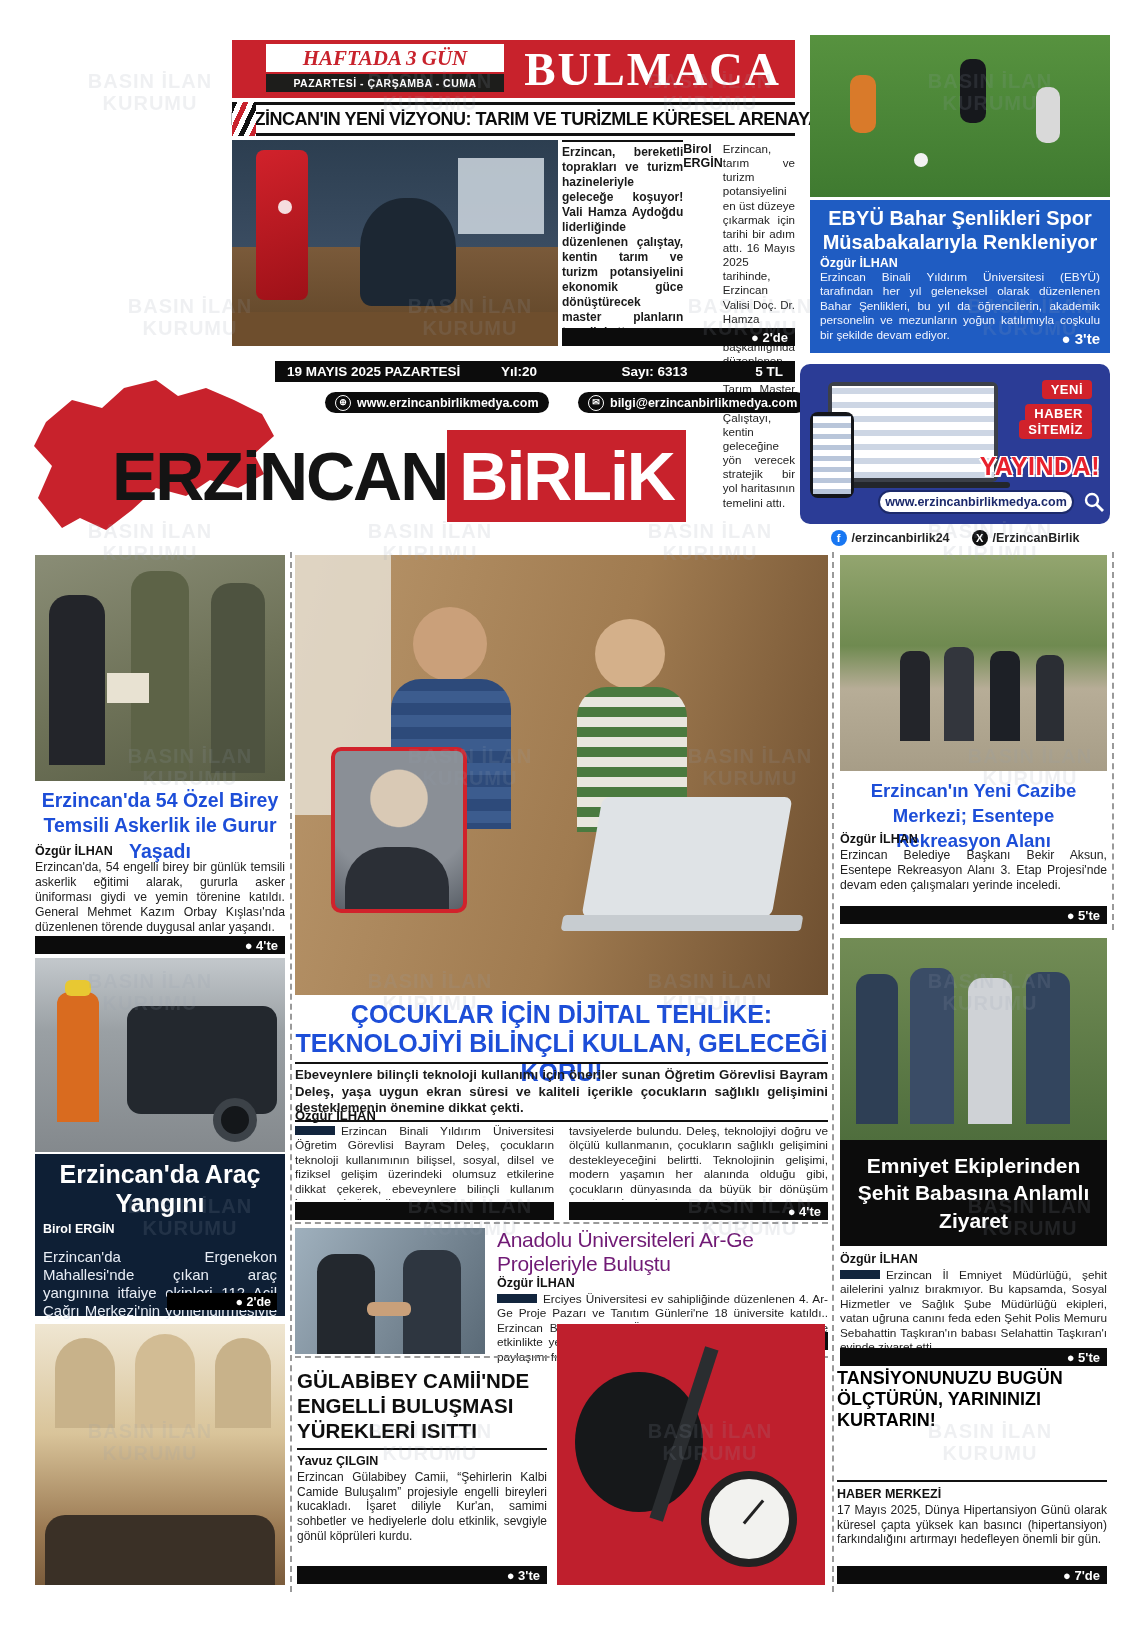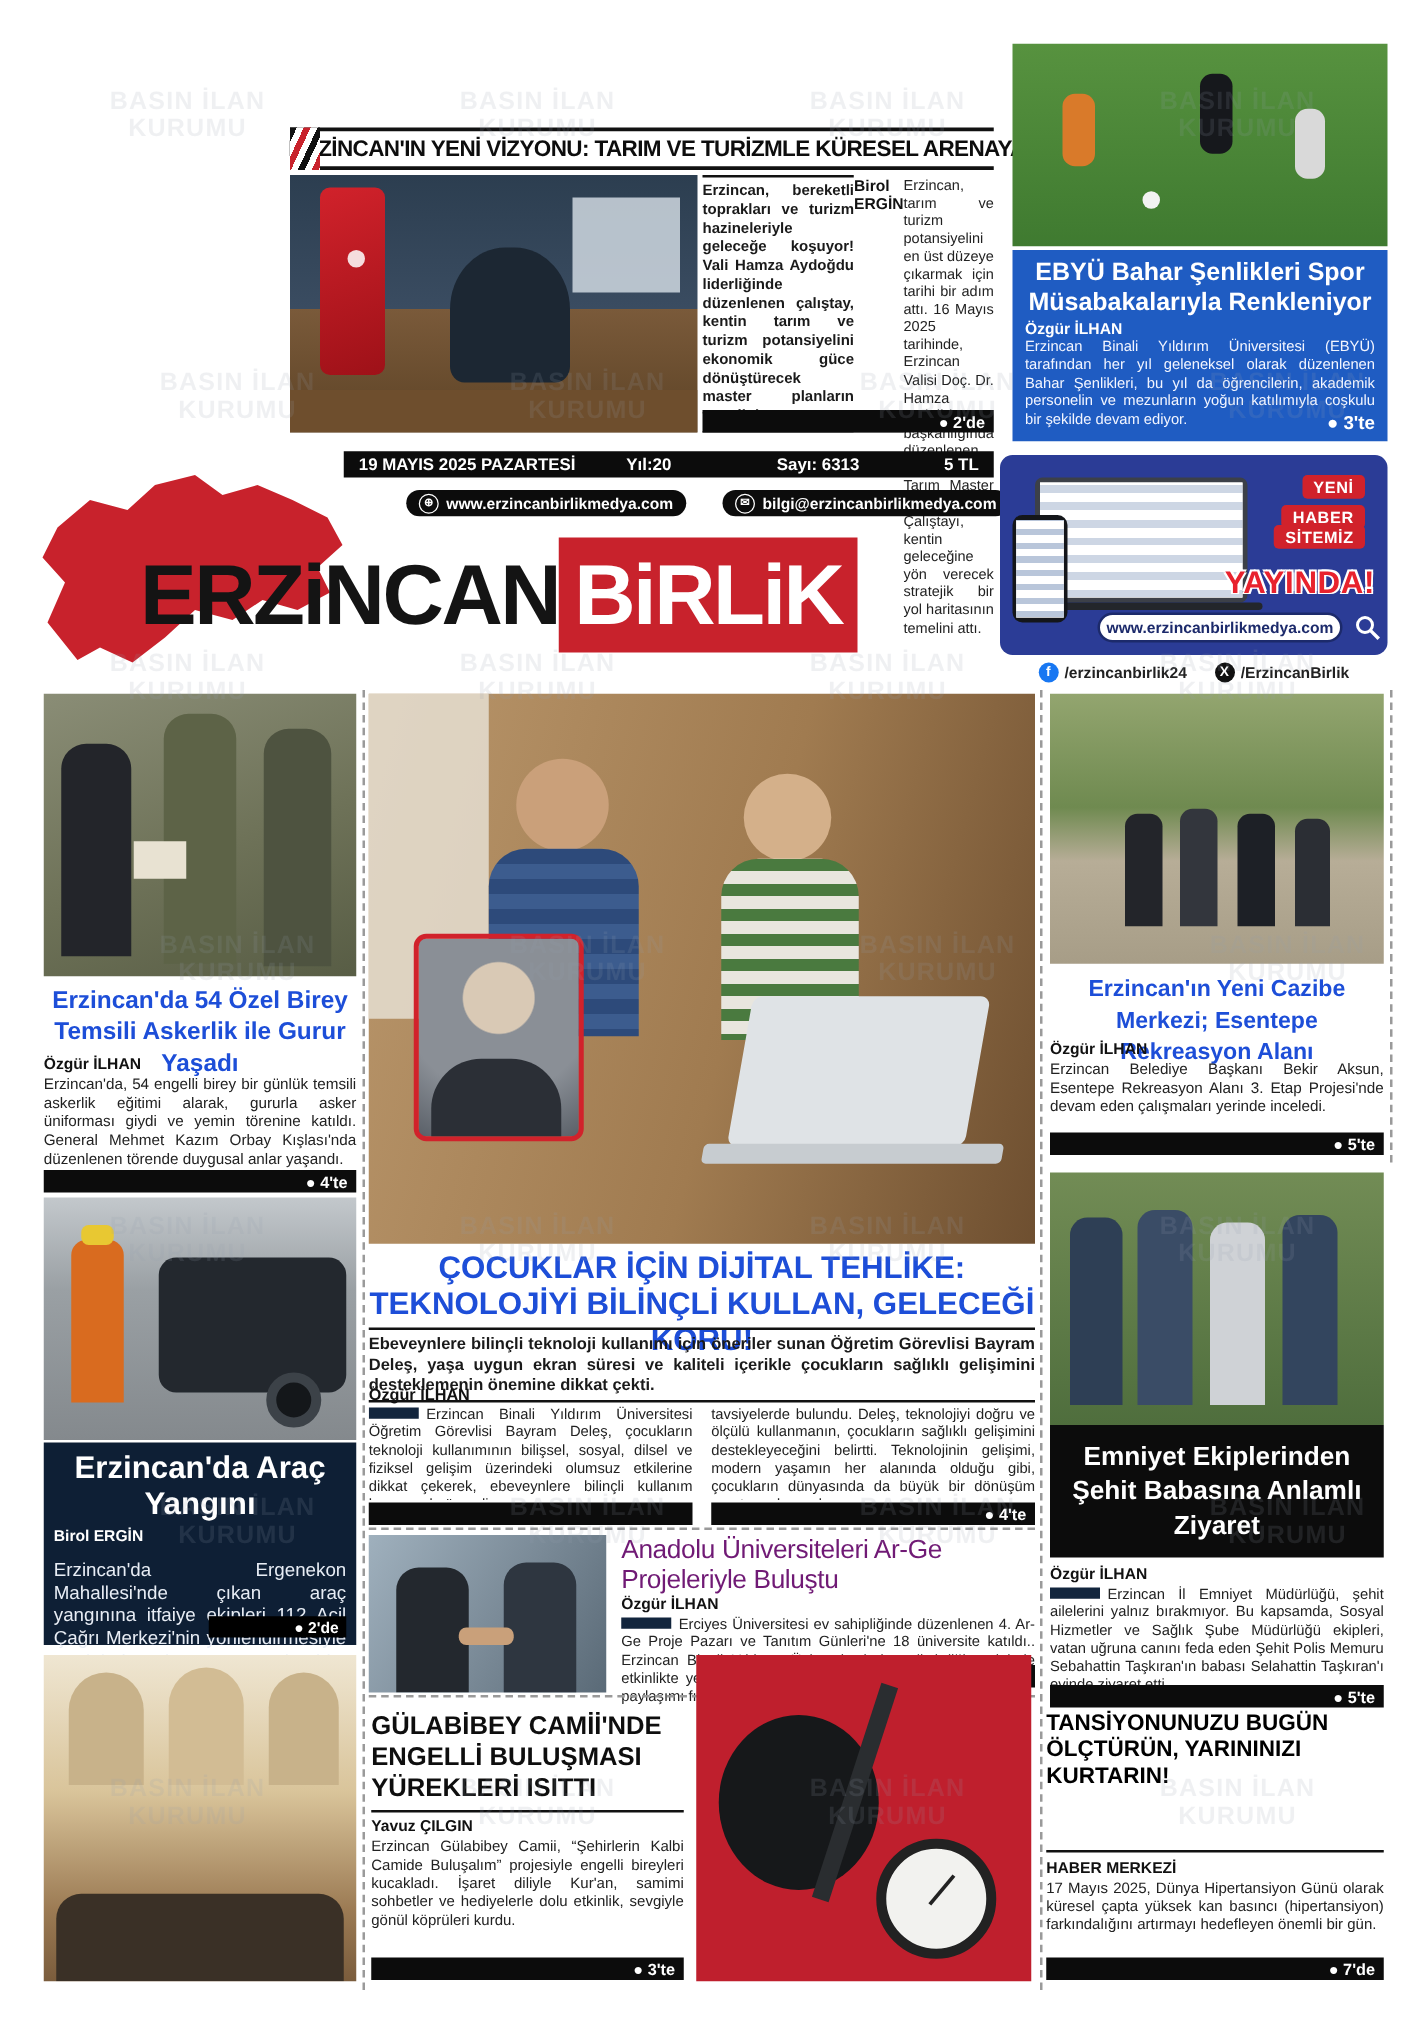--- a/index.html
+++ b/index.html
@@ -132,20 +132,25 @@
   .wm{position:absolute;width:200px;text-align:center;font-weight:800;font-size:20px;
       color:#96a0af;opacity:.15;letter-spacing:1px;line-height:1.1;}
   .rule2{border-top:2px solid #111;}
 </style>
 </head>
 <body>
 
 <div class="page">
 
 
+  <div class="abs banner">
+    <div class="haftada-box">HAFTADA 3 GÜN</div>
+    <div class="days-box">PAZARTESİ - ÇARŞAMBA - CUMA</div>
+    <div class="bulmaca-txt">BULMACA</div>
+  </div>
 
   <div class="abs headline-bar">
     <div class="stripes"></div>
     <div class="txt">ERZİNCAN'IN YENİ VİZYONU: TARIM VE TURİZMLE KÜRESEL ARENAYA</div>
   </div>
 
   <div class="photo" style="left:232px;top:140px;width:326px;height:206px;
        background:linear-gradient(180deg,#2c3e50 0%,#3a4c61 52%,#7a5a3a 52%,#5d4326 100%);">
     <div class="pshape" style="left:24px;top:10px;width:52px;height:150px;border-radius:8px;
          background:linear-gradient(160deg,#d1222b,#9e1118);"></div>

